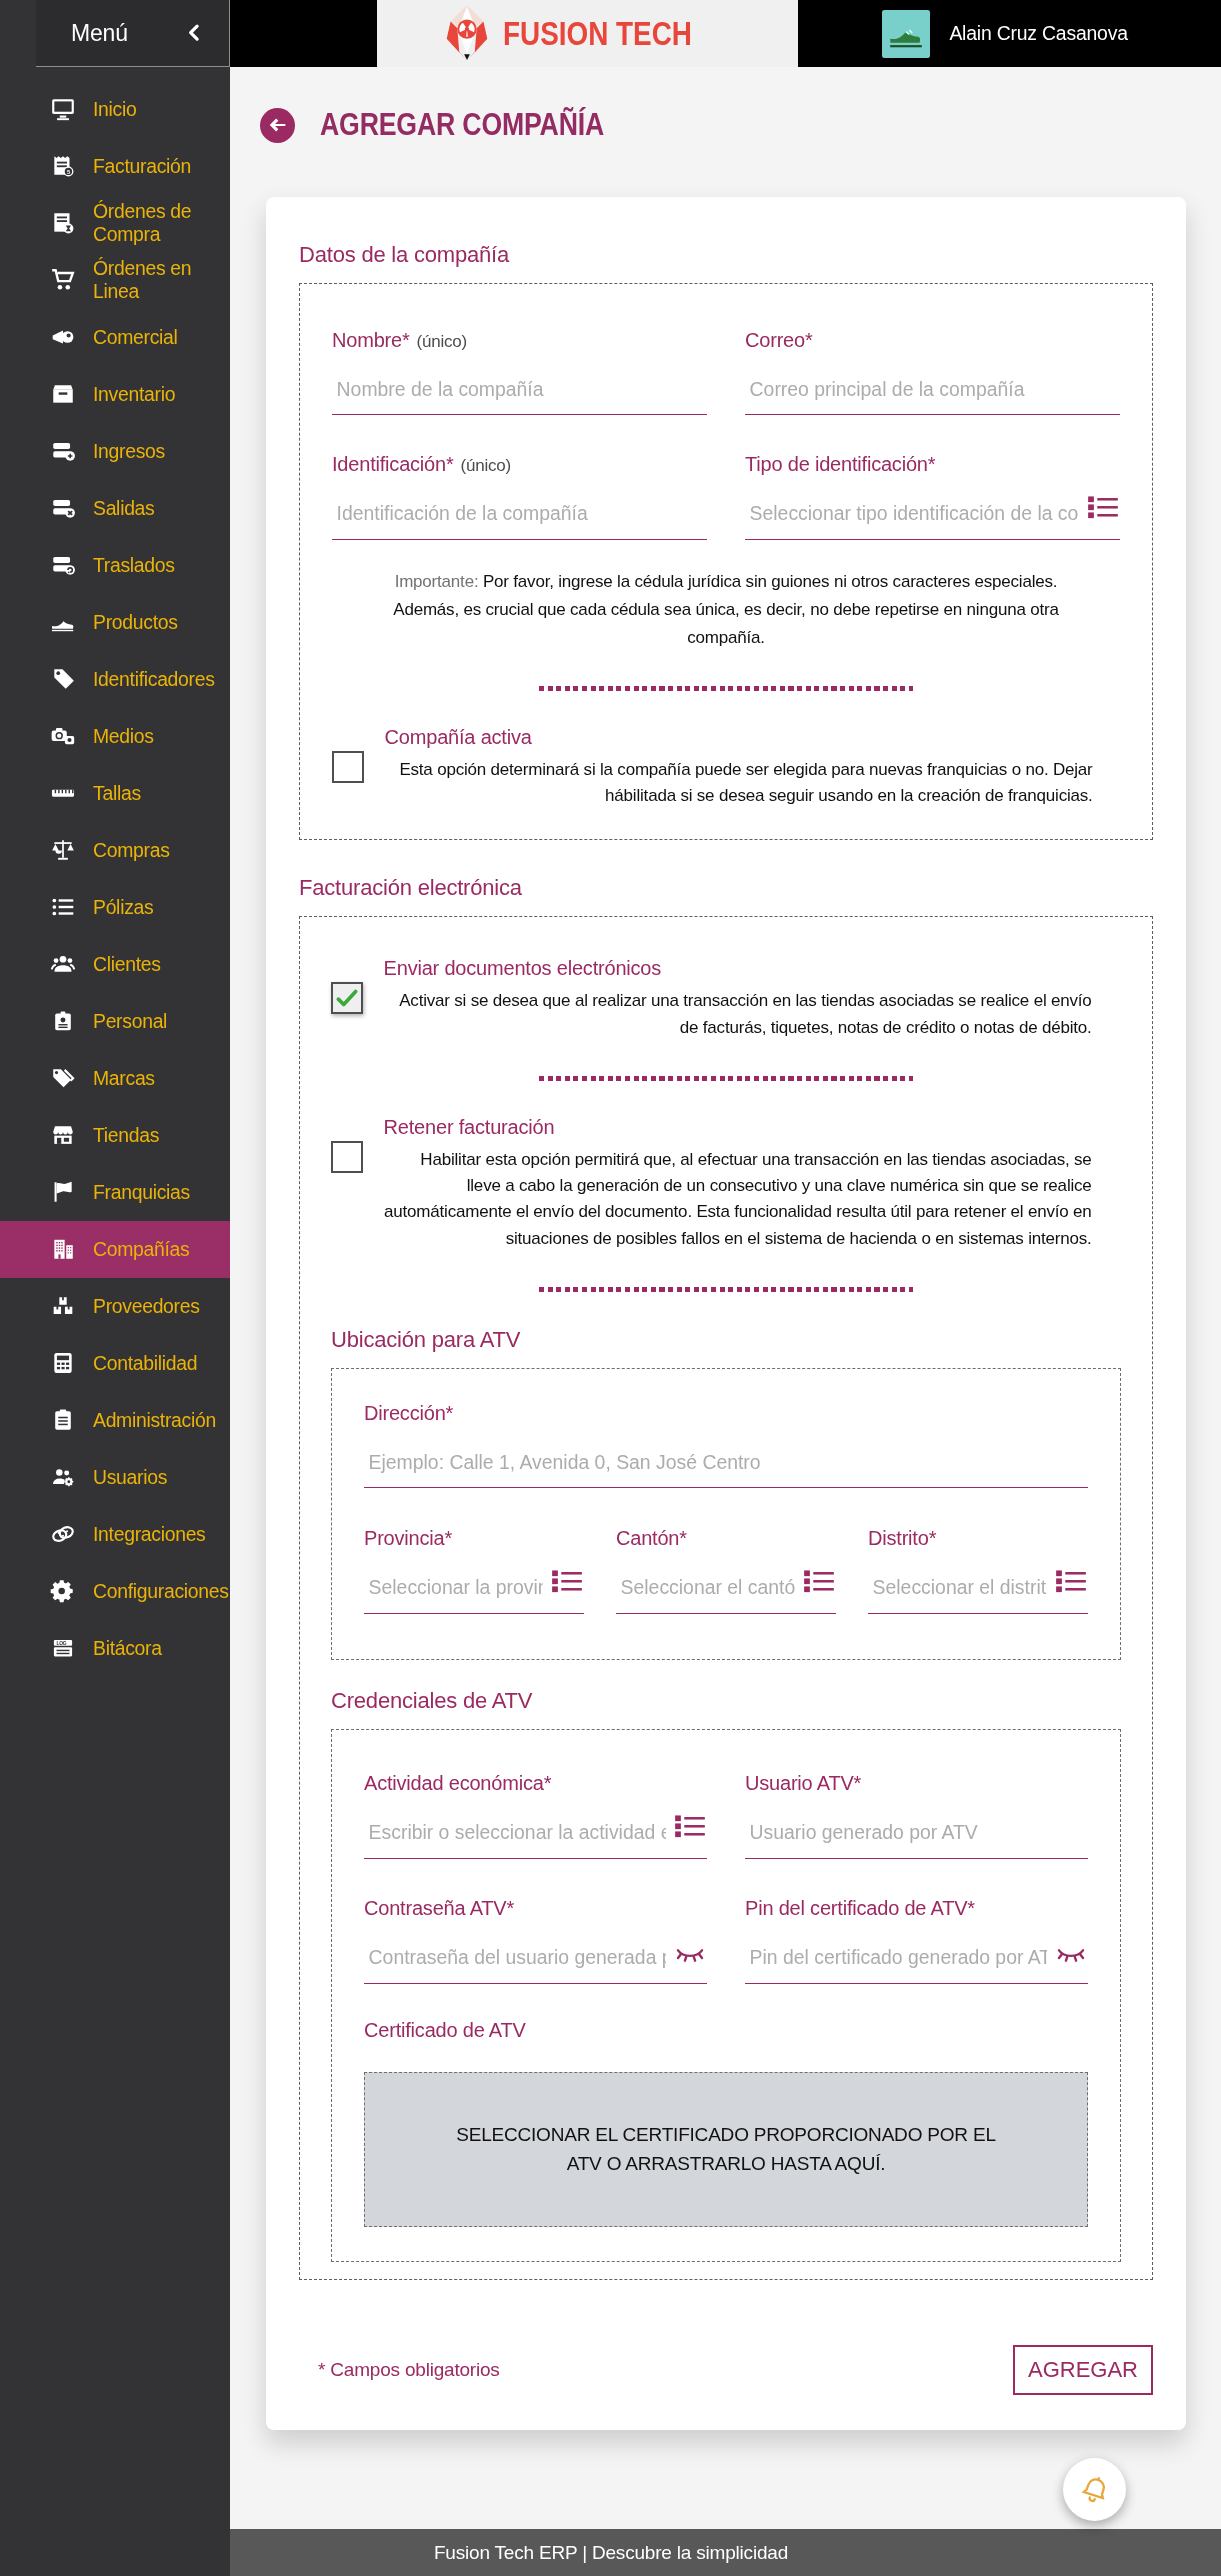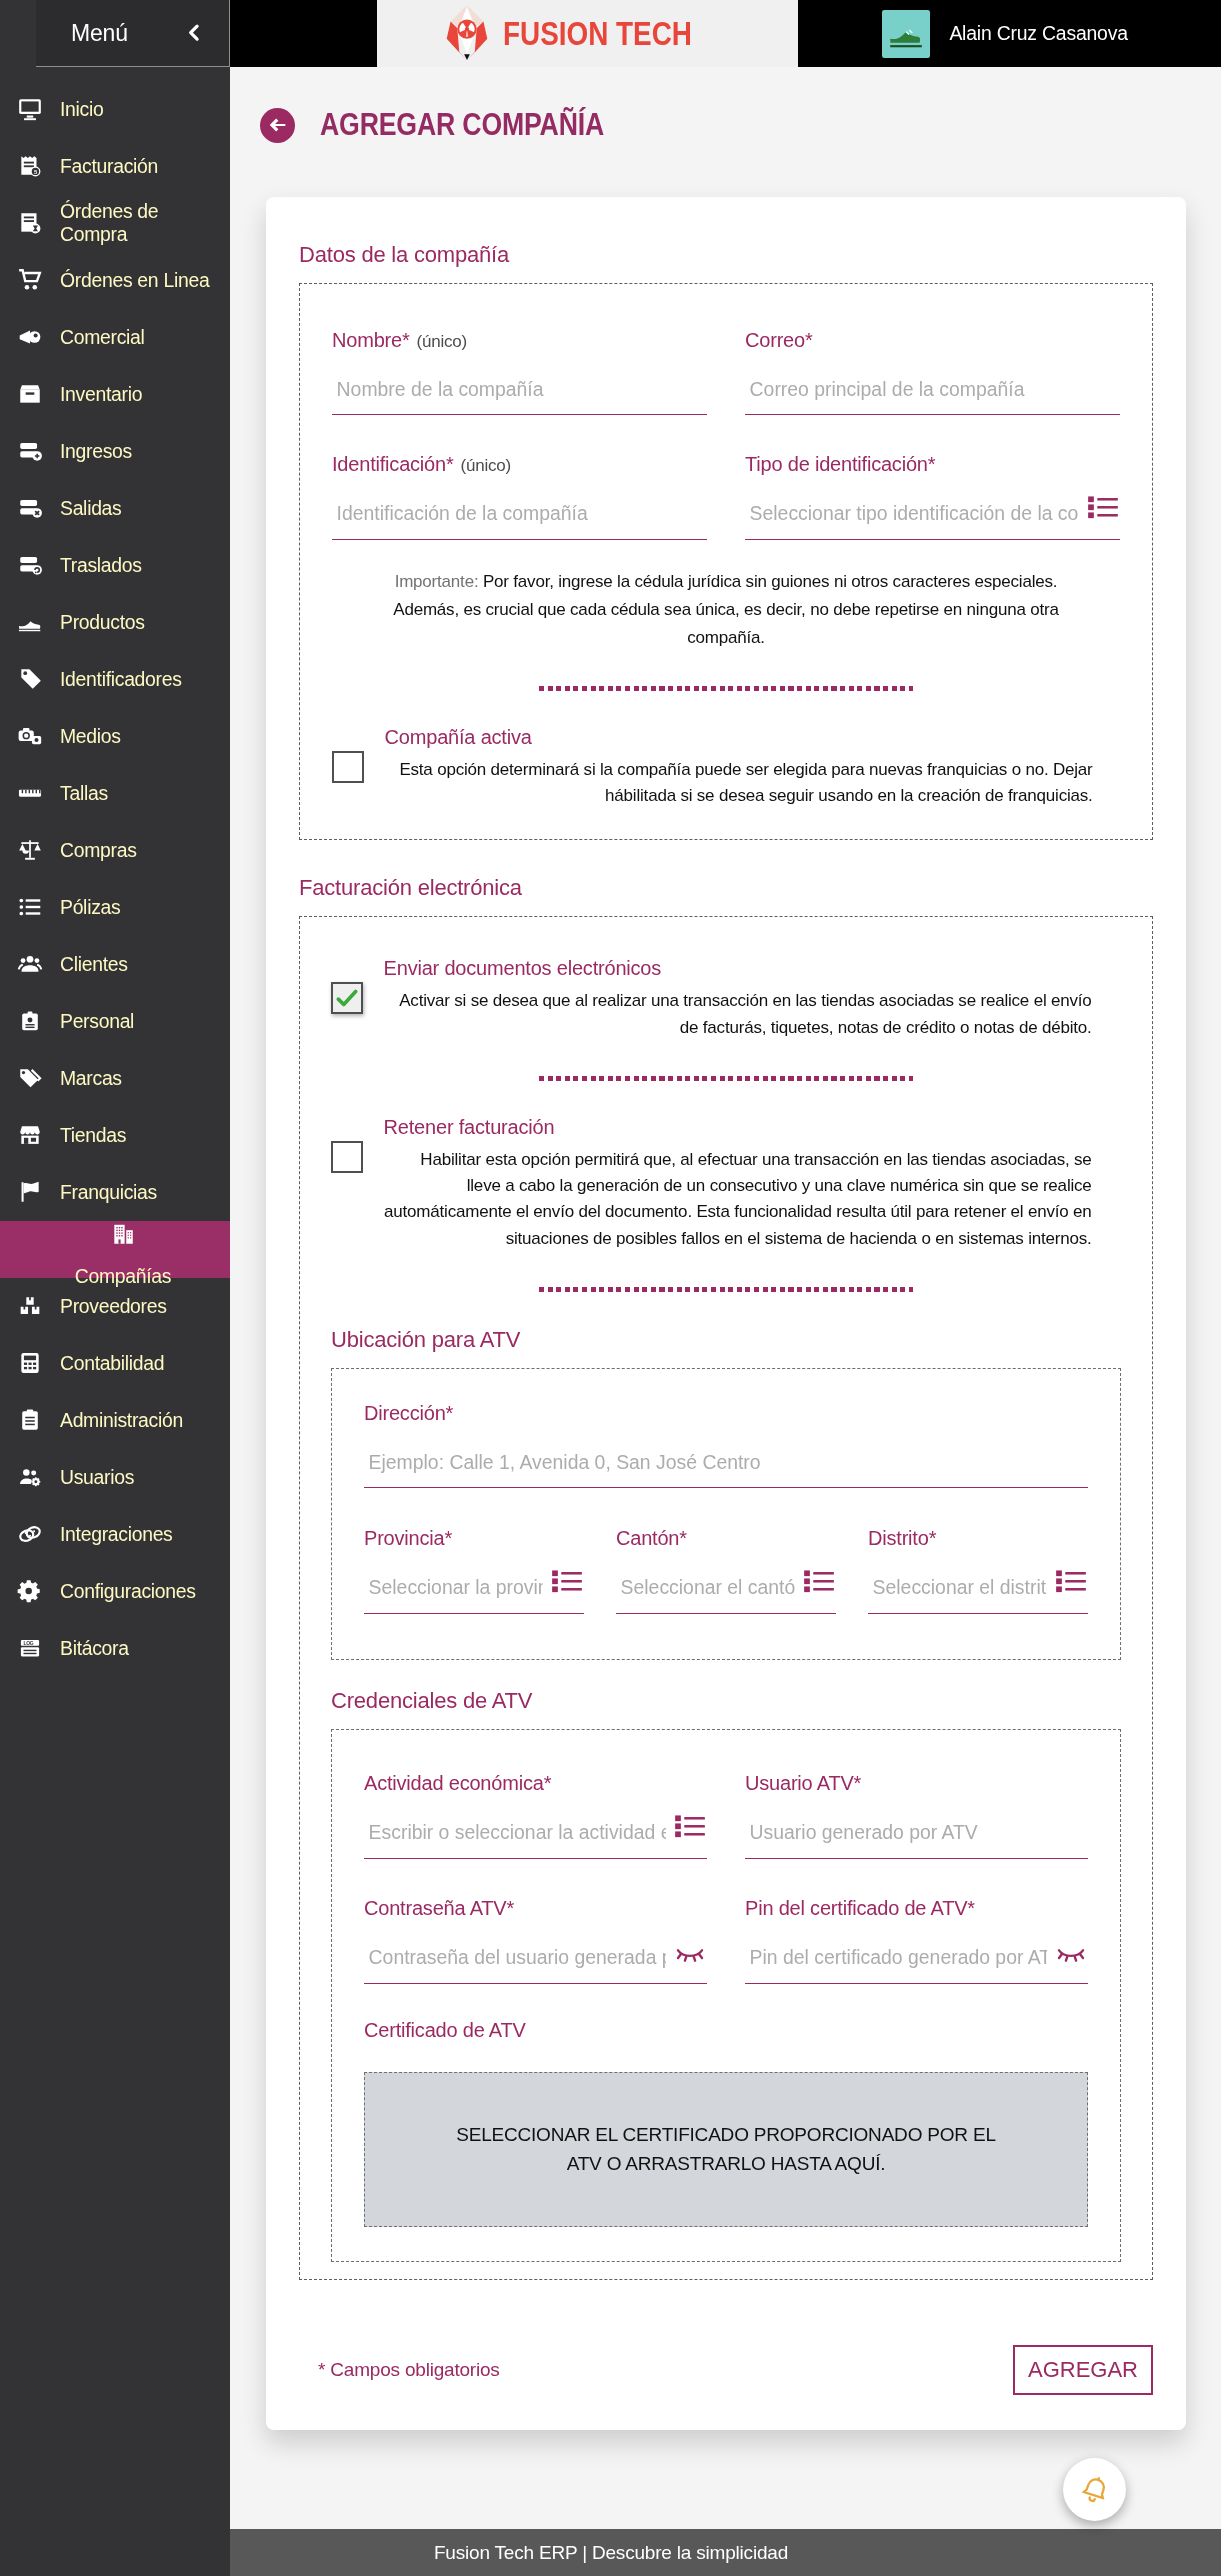--- a/index.html
+++ b/index.html
@@ -7,23 +7,23 @@
   body { font-family:"Liberation Sans", sans-serif; letter-spacing:-0.2px; }
   #page { position:relative; width:1222px; height:2576px; background:#f4f4f4; overflow:hidden; }
 
   
   .sidebar { position:absolute; left:0; top:0; width:230px; height:2576px; background:#333336; z-index:5; }
   .sidebar-head { height:67px; background:#2c2c2e; border-bottom:1.1px solid #8f8f8f; border-right:1.1px solid #8f8f8f;
                   display:flex; align-items:center; justify-content:space-between; padding:0 25px 0 35px;margin-left:36px; }
   .menu-label { color:#fff; font-size:23px; }
   .chev { width:19.4px; height:19.4px; cursor:pointer; }
   .nav { padding-top:13.7px; }
-  .nav-item { height:57px; display:flex; align-items:center; gap:17px; padding-left:16px; color:#fef9c3;
+  .nav-item { height:57px; display:flex; align-items:center; gap:17px; padding-left:49px; color:#eab308;
               font-size:19.4px; cursor:pointer; letter-spacing:-0.3px; }
-  .nav-item.active { background:#992F66;flex-direction:column; }
+  .nav-item.active { background:#992F66; }
   .nav-ico { width:27px; height:27px; flex:none; display:flex; align-items:center; justify-content:center; }
   .nav-ico svg { width:26px; height:26px; }
 
   
   .topbar { position:absolute; left:230px; top:0; width:992px; height:67px; background:#000; z-index:4; }
   .brand-panel { position:absolute; left:147px; top:0; width:421px; height:67px; background:#f0f0f0;
                  display:flex; align-items:center; justify-content:center; gap:11.4px; }
   .brand-text { color:#e8463b; font-size:34px; font-weight:bold; transform:scaleX(.82); transform-origin:left;
                 white-space:nowrap; letter-spacing:0; }
   .user { position:absolute; left:652px; top:0; height:67px; display:flex; align-items:center; gap:19.4px; cursor:pointer; }

